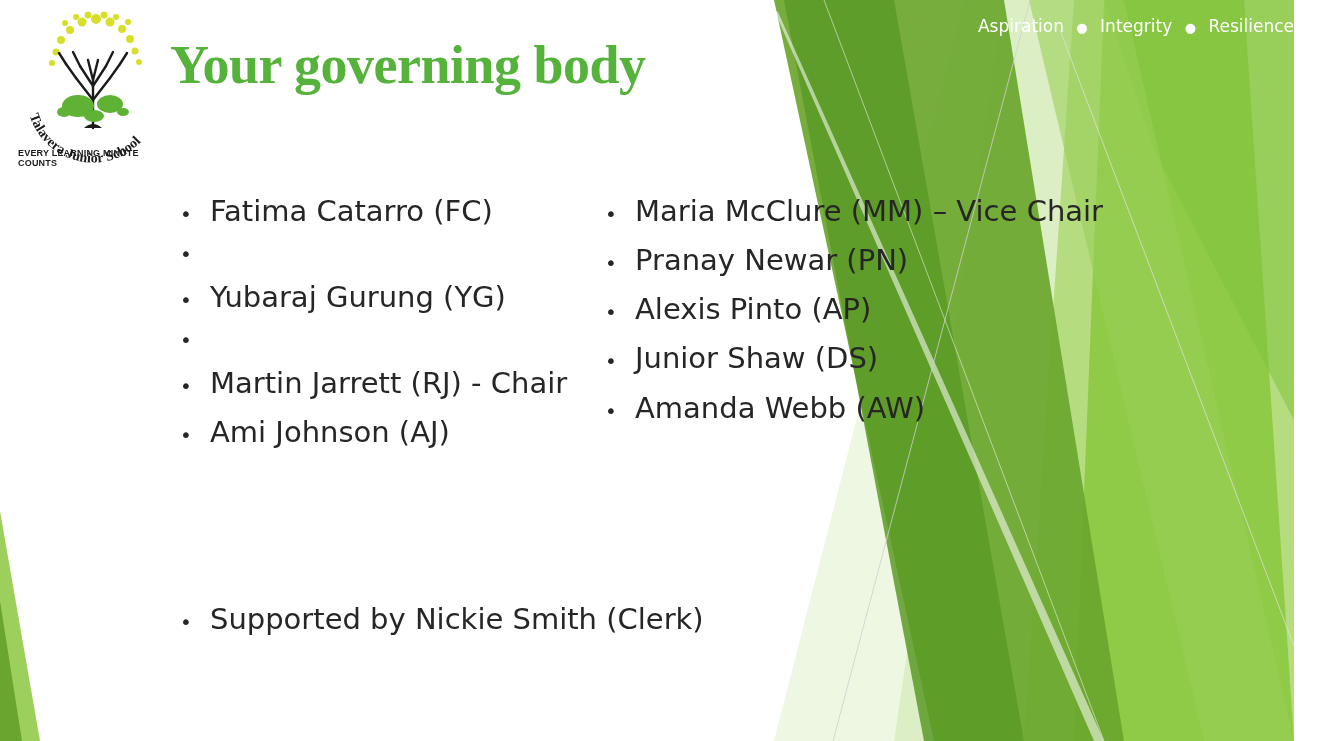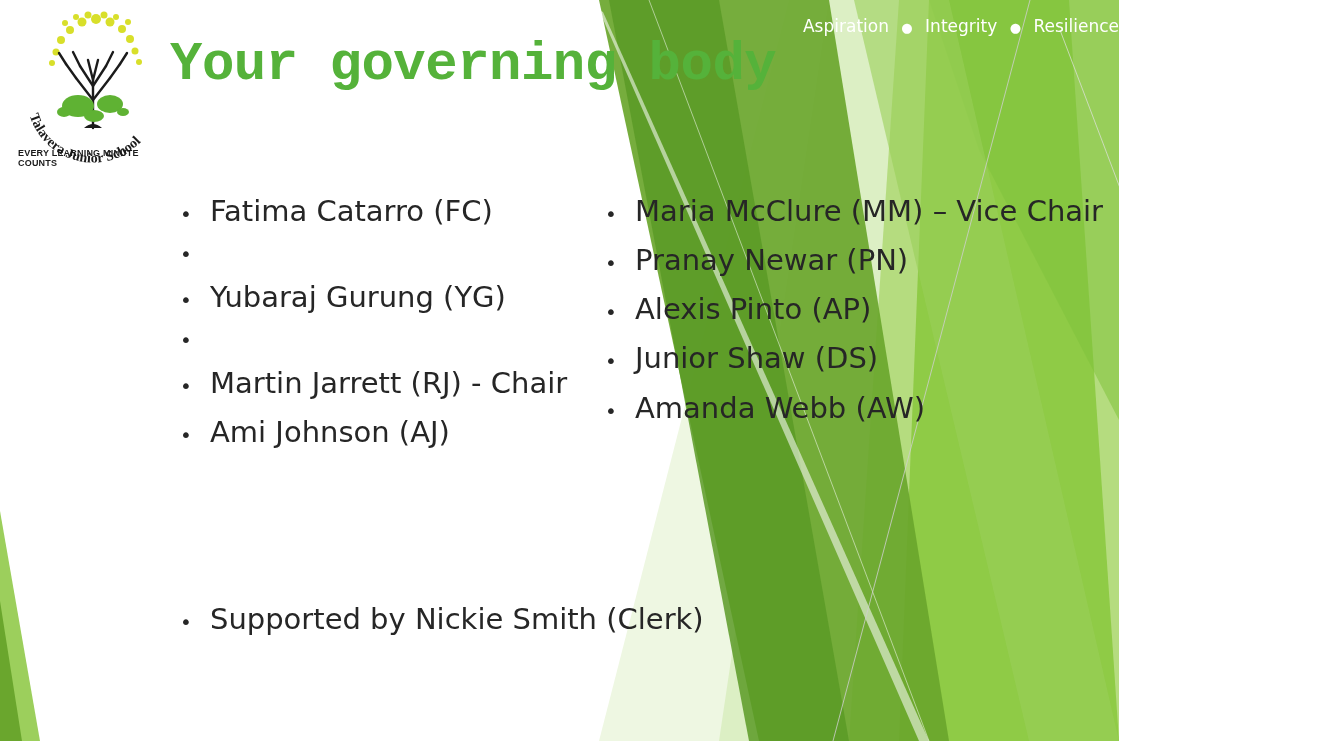--- a/index.html
+++ b/index.html
@@ -2,21 +2,21 @@
 <html><head>
 <meta charset="utf-8">
 <style>
   html, body {
     margin: 0;
     padding: 0;
     background: #ffffff;
   }
   #slide {
     position: relative;
-    width: 1119px;
+    width: 1294px;
     height: 741px;
     overflow: hidden;
     background: #ffffff;
     font-family: "DejaVu Sans", "Liberation Sans", sans-serif;
   }
 
   
   .deco {
     position: absolute;
     top: 0;
@@ -62,21 +62,21 @@
 
   
   .title {
     position: absolute;
     left: 170px;
     top: 34px;
     font-size: 54px;
     font-weight: bold;
     color: #55b23a;
     letter-spacing: -0.5px;
-    font-family: Liberation Mono, monospace;
+    font-family: Liberation Serif, serif;
     white-space: nowrap;
   }
 
   
   .values {
     position: absolute;
     right: 0px;
     top: 16px;
     font-size: 17px;
     color: #ffffff;

